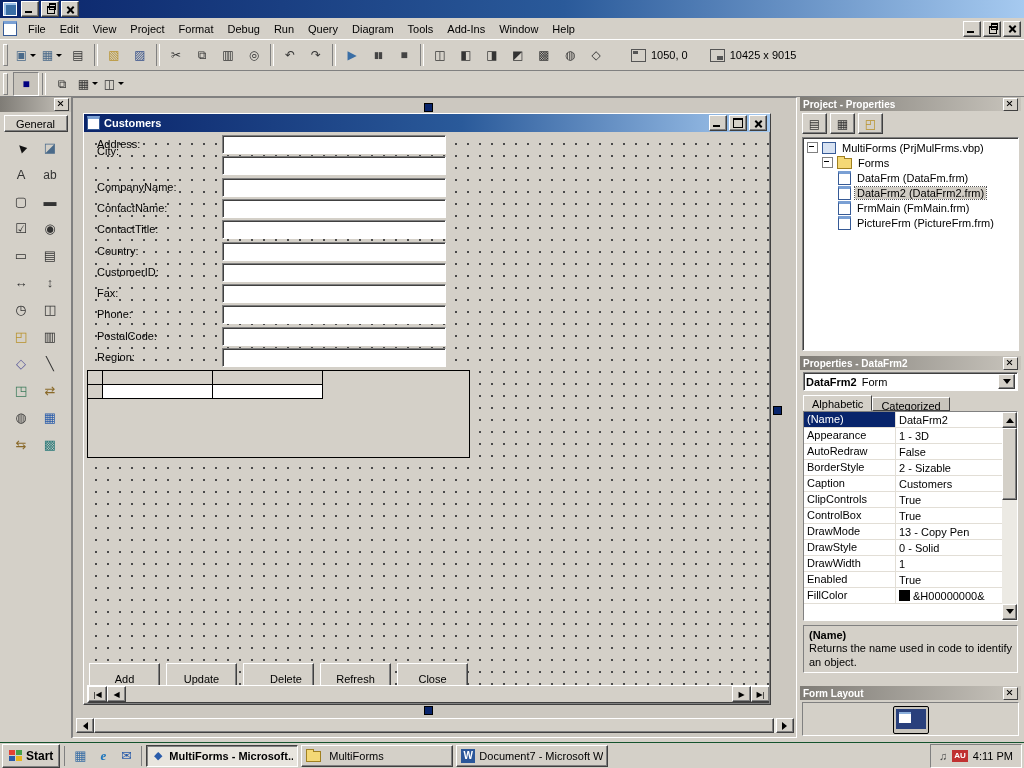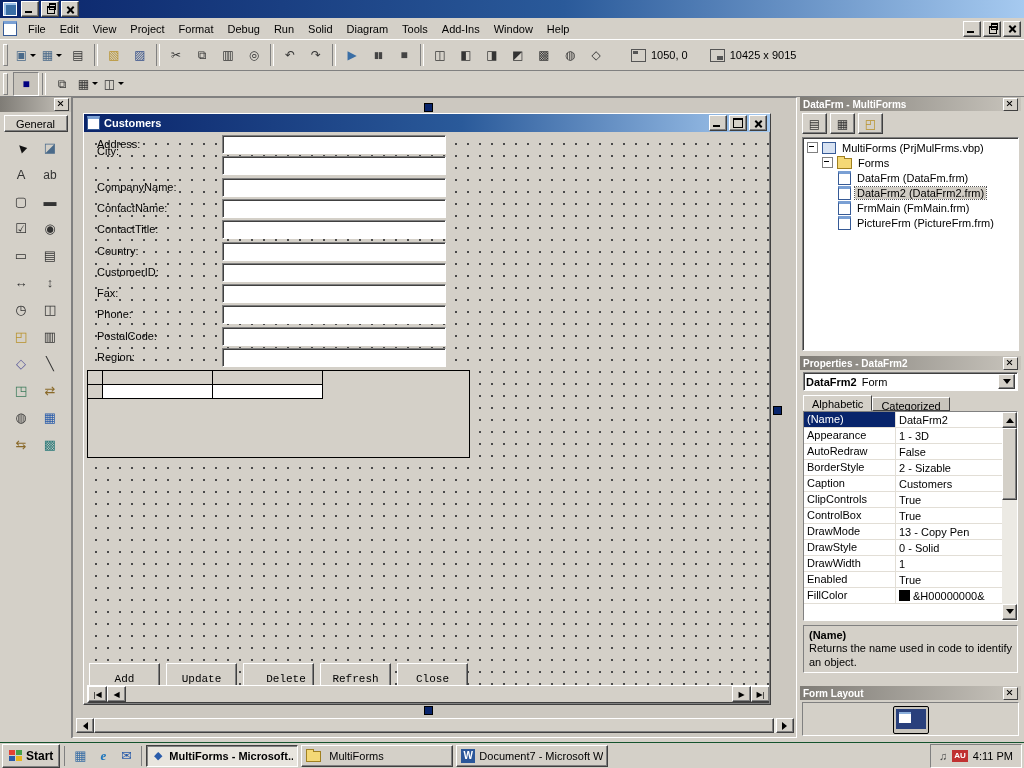--- a/index.html
+++ b/index.html
@@ -59,21 +59,21 @@
   .ft-label{flex:1;white-space:nowrap;overflow:hidden}
   .form-canvas{position:absolute;left:1px;top:19px;width:684px;height:570px;background-color:#d4d0c8;background-image:radial-gradient(#4a4a4a 0.8px,transparent 1px);background-size:12px 12px;background-position:5px 5px;overflow:hidden}
   .fld-label{position:absolute;left:12px;height:13px;white-space:nowrap}
   .fld-input{position:absolute;left:137px;width:224px;height:19px;background:#fff;border:1px solid;border-color:#808080 #fff #fff #808080;box-shadow:inset 1px 1px 0 #404040;font-family:inherit;font-size:11px;padding:1px 3px;box-sizing:border-box}
   #dbgrid{position:absolute;left:2px;top:237px;width:383px;height:88px;background:#d4d0c8;border:1px solid #000;box-sizing:border-box}
   .dbg-row{display:flex;height:14px}
   .dbg-sel{width:15px;background:#d4d0c8;border-right:1px solid #000;border-bottom:1px solid #000;box-sizing:border-box}
   .dbg-cell{width:110px;border-right:1px solid #000;border-bottom:1px solid #000;box-sizing:border-box}
   .dbg-cell.hdr{background:#d4d0c8}
   .dbg-cell.dat{background:#fff}
-  .form-btn{position:absolute;top:530px;width:71px;height:32px;font-family:Liberation Mono, monospace;font-size:11px;background:#d4d0c8;border:1px solid;border-color:#fff #404040 #404040 #fff;box-shadow:inset -1px -1px 0 #808080}
+  .form-btn{position:absolute;top:530px;width:71px;height:32px;font-family:Liberation Sans, sans-serif;font-size:11px;background:#d4d0c8;border:1px solid;border-color:#fff #404040 #404040 #fff;box-shadow:inset -1px -1px 0 #808080}
   #data-control{position:absolute;left:2px;top:552px;width:684px;height:18px;background:#d4d0c8;border:1px solid;border-color:#fff #404040 #404040 #fff;display:flex;box-sizing:border-box}
   .dc-btn{width:17px;display:flex;align-items:center;justify-content:center;font-size:8px;border:1px solid;border-color:#fff #404040 #404040 #fff;box-shadow:inset -1px -1px 0 #808080;background:#d4d0c8;flex:none}
   .dc-mid{flex:1}
   .handle{position:absolute;width:7px;height:7px;background:#08246b;border:1px solid #000}
   #mdi-hscroll{position:absolute;left:3px;bottom:4px;width:718px;height:15px;background:#eceae4;display:flex;align-items:stretch}
   .sb-btn{width:16px;display:flex;align-items:center;justify-content:center;border:1px solid;border-color:#fff #404040 #404040 #fff;box-shadow:inset -1px -1px 0 #808080;background:#d4d0c8;flex:none}
   .sb-thumb{flex:1;border:1px solid;border-color:#fff #404040 #404040 #fff;box-shadow:inset -1px -1px 0 #808080;background:#d4d0c8;margin-right:2px}
   .tri-l{width:0;height:0;border:4px solid transparent;border-right:5px solid #000;margin-left:-3px}
   .tri-r{width:0;height:0;border:4px solid transparent;border-left:5px solid #000;margin-right:-3px}
   .tri-u{width:0;height:0;border:4px solid transparent;border-bottom:5px solid #000;margin-top:-3px}
@@ -165,21 +165,21 @@
   <div id="menubar">
     <span class="mdi-doc-icon"></span>
     <div id="menu-items">
         <span class="menu-item">File</span>
         <span class="menu-item">Edit</span>
         <span class="menu-item">View</span>
         <span class="menu-item">Project</span>
         <span class="menu-item">Format</span>
         <span class="menu-item">Debug</span>
         <span class="menu-item">Run</span>
-        <span class="menu-item">Solid</span>
+        <span class="menu-item">Query</span>
         <span class="menu-item">Diagram</span>
         <span class="menu-item">Tools</span>
         <span class="menu-item">Add-Ins</span>
         <span class="menu-item">Window</span>
         <span class="menu-item">Help</span>
       </div>
     <span class="mdi-btns">
       <span class="wbtn">
           <span class="g-min"></span>
         </span>
@@ -457,21 +457,21 @@
         </span>
       <span class="sb-thumb"></span>
       <span class="sb-btn">
           <span class="tri-r"></span>
         </span>
     </div>
   </div>
 
   <div id="project-panel" class="panel">
     <div class="panel-title">
-      <span class="pt-label">DataFrm - MultiForms</span>
+      <span class="pt-label">Project - Properties</span>
       <span class="mini-x"></span>
     </div>
     <div id="proj-tools">
         <span class="tb-btn">
           <span class="glyph" style="color: rgb(51, 51, 51);">▤</span>
         </span>
         <span class="tb-btn">
           <span class="glyph" style="color: rgb(51, 51, 51);">▦</span>
         </span>
         <span class="tb-btn">

